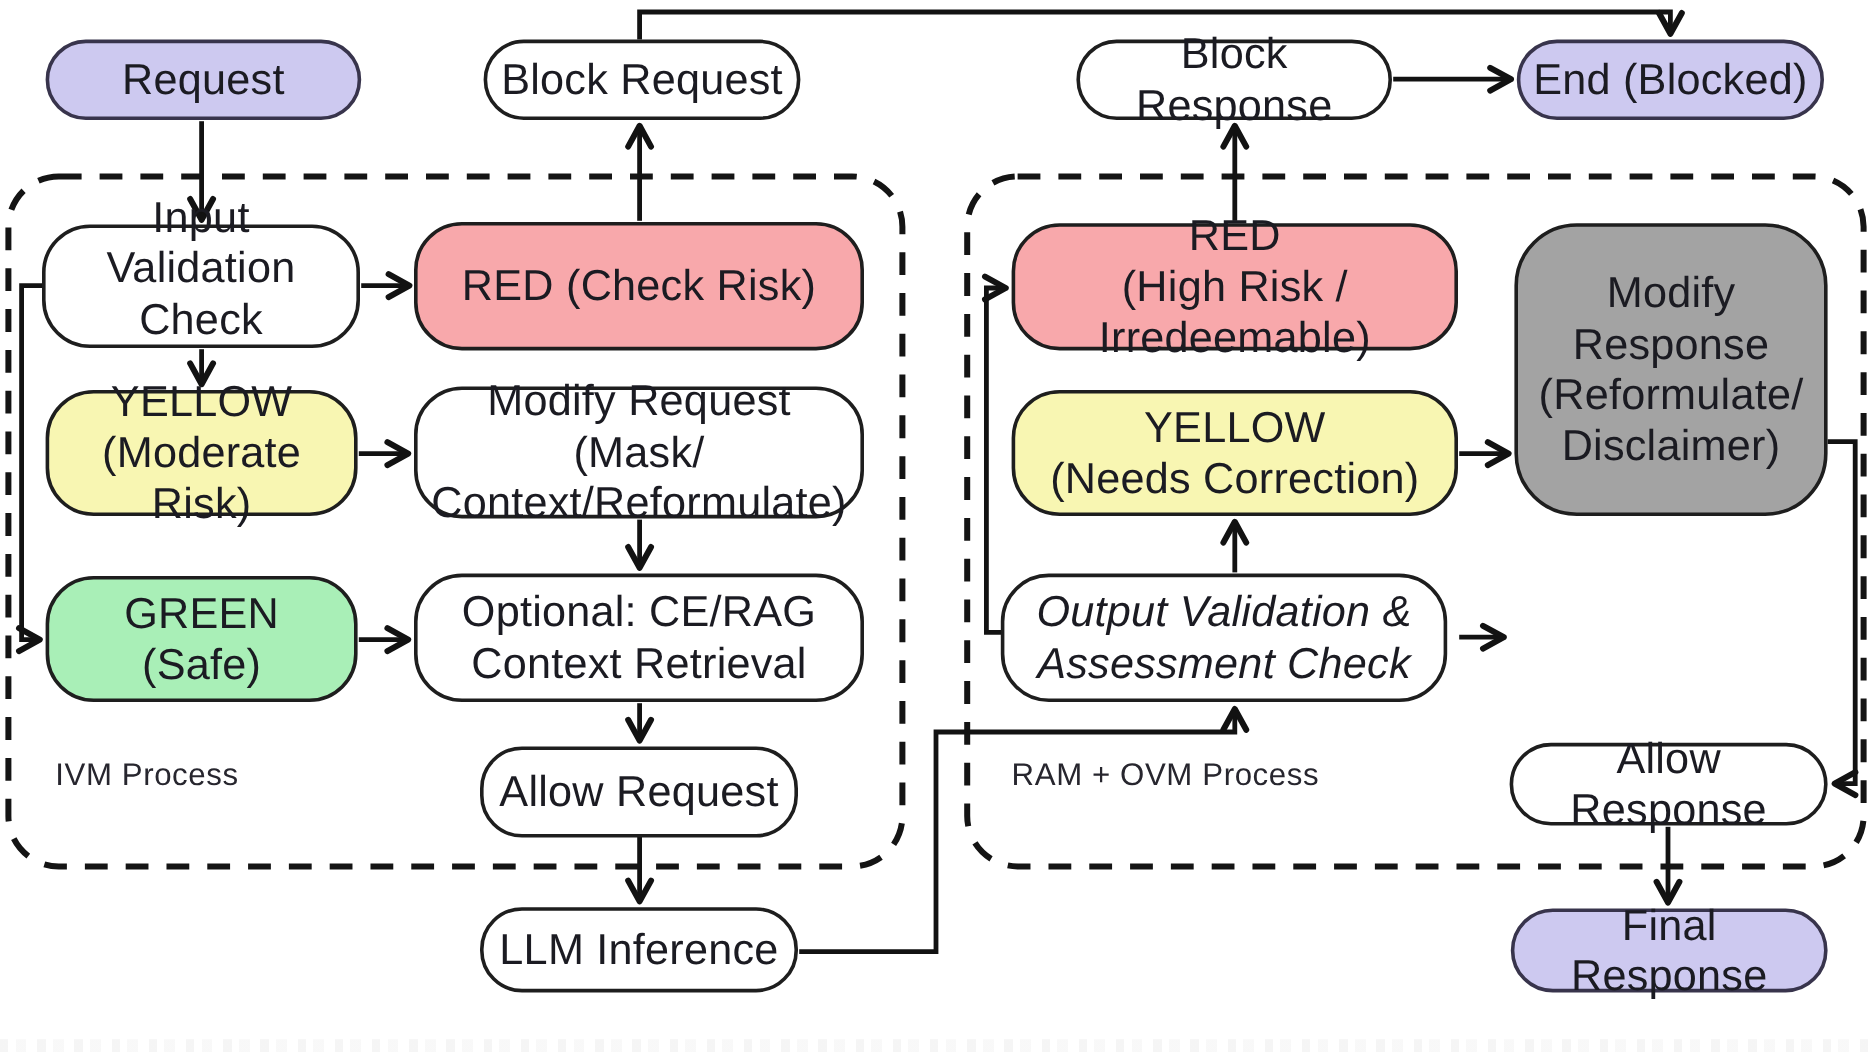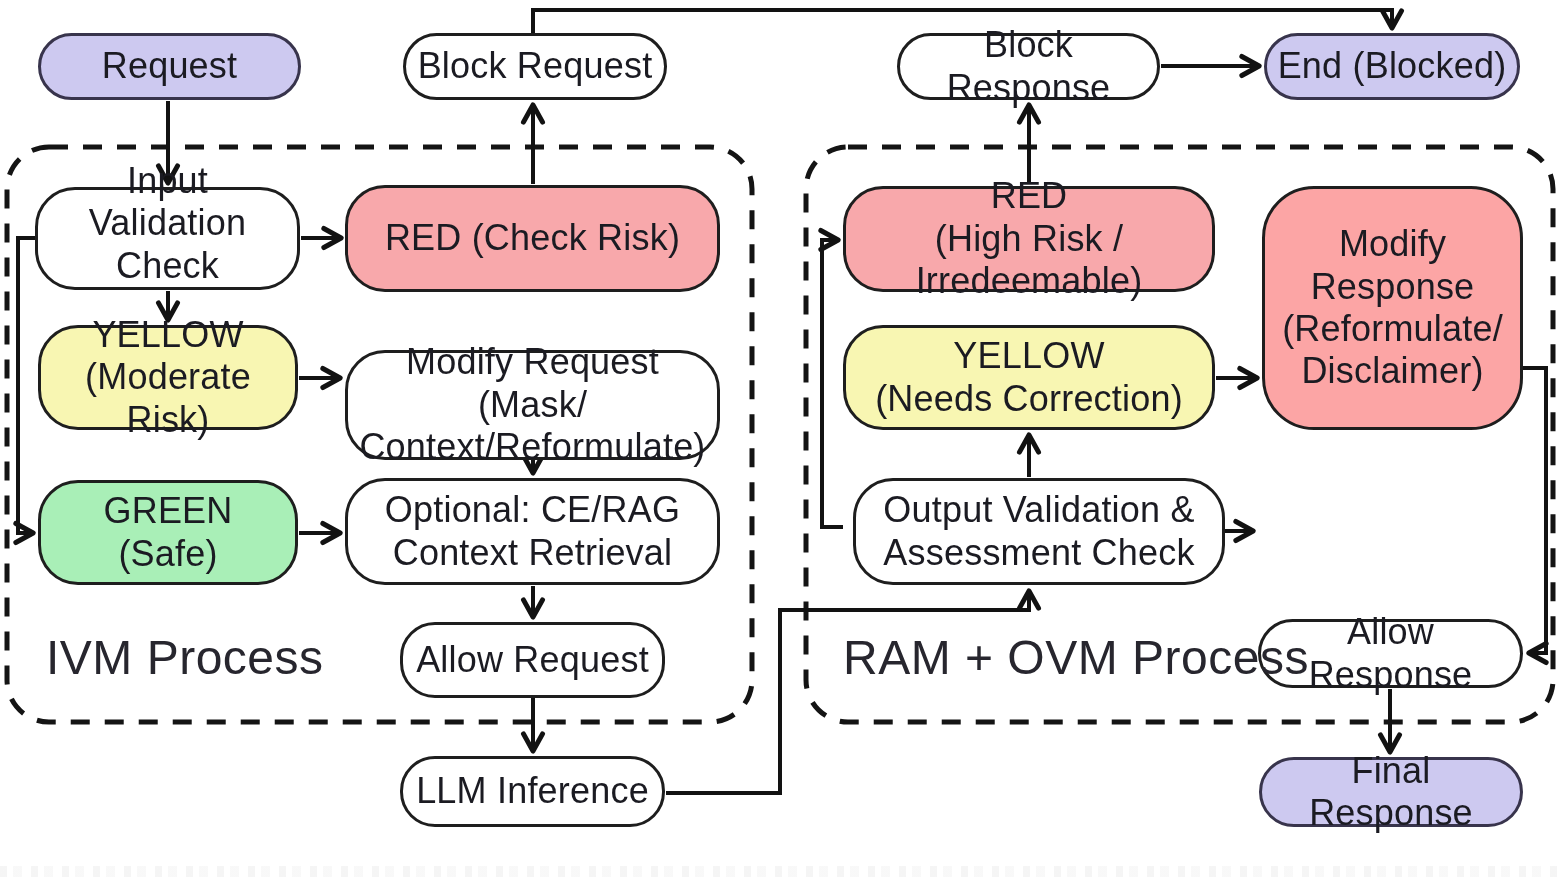--- a/index.html
+++ b/index.html
@@ -10,21 +10,21 @@
   #wires{position:absolute;left:0;top:0;width:1560px;height:877px;}
   .node{
     position:absolute;box-sizing:border-box;
     border:3px solid #701a75;border-radius:40px;background:#ffffff;
     display:flex;align-items:center;justify-content:center;text-align:center;
     color:#1b1b22;font-size:36px;line-height:1.18;letter-spacing:.2px;
     white-space:pre-line;padding:0 10px;font-weight:500;
   }
   .pill{border-radius:35px;}
   .proc-label{
-    position:absolute;color:#27262e;font-size:48px;font-weight:500;
+    position:absolute;color:#27262e;font-size:26px;font-weight:500;
     letter-spacing:.5px;white-space:nowrap;
   }
   .bottom-artifact{
     position:absolute;left:0;bottom:0;width:1560px;height:11px;opacity:.55;
     background:repeating-linear-gradient(90deg,#ededed 0 7px,#ffffff 7px 13px,#f3f3f3 13px 22px,#ffffff 22px 31px);
   }
 </style>
 </head>
 <body>
 
@@ -75,42 +75,42 @@
 
   <div class="node" style="left: 35px; top: 187px; width: 265px; height: 103px; background: rgb(255, 255, 255); border-color: rgb(30, 30, 30); align-items: flex-end;">
     <span>Input Validation
 Check</span></div>
   <div class="node" style="left: 345px; top: 185px; width: 375px; height: 107px; background: rgb(248, 168, 171); border-color: rgb(30, 30, 30);">
     <span>RED (Check Risk)</span></div>
   <div class="node" style="left: 843px; top: 186px; width: 372px; height: 106px; background: rgb(248, 168, 171); border-color: rgb(30, 30, 30);">
     <span>RED
 (High Risk /
 Irredeemable)</span></div>
-  <div class="node" style="border-radius: 52px; left: 1262px; top: 186px; width: 261px; height: 244px; background: #fca5a5; border-color: rgb(30, 30, 30);">
+  <div class="node" style="border-radius: 52px; left: 1262px; top: 186px; width: 261px; height: 244px; background: #a3a3a3; border-color: rgb(30, 30, 30);">
     <span>Modify
 Response
 (Reformulate/
 Disclaimer)</span></div>
 
   <div class="node" style="left: 38px; top: 325px; width: 260px; height: 105px; background: rgb(248, 246, 178); border-color: rgb(30, 30, 30);">
     <span>YELLOW
 (Moderate Risk)</span></div>
-  <div class="node" style="left: 345px; top: 322px; width: 375px; height: 110px; background: rgb(255, 255, 255); border-color: rgb(30, 30, 30); margin-top: 28px;">
+  <div class="node" style="left: 345px; top: 322px; width: 375px; height: 110px; background: rgb(255, 255, 255); border-color: rgb(30, 30, 30);">
     <span>Modify Request (Mask/
 Context/Reformulate)</span></div>
   <div class="node" style="left: 843px; top: 325px; width: 372px; height: 105px; background: rgb(248, 246, 178); border-color: rgb(30, 30, 30);">
     <span>YELLOW
 (Needs Correction)</span></div>
 
   <div class="node" style="left: 38px; top: 480px; width: 260px; height: 105px; background: rgb(169, 239, 183); border-color: rgb(30, 30, 30);">
     <span>GREEN (Safe)</span></div>
   <div class="node" style="left: 345px; top: 478px; width: 375px; height: 107px; background: rgb(255, 255, 255); border-color: rgb(30, 30, 30);">
     <span>Optional: CE/RAG
 Context Retrieval</span></div>
-  <div class="node" style="left: 853px; top: 478px; width: 372px; height: 107px; background: rgb(255, 255, 255); border-color: rgb(30, 30, 30);">
+  <div class="node" style="left: 834px; top: 478px; width: 372px; height: 107px; background: rgb(255, 255, 255); border-color: rgb(30, 30, 30); font-style: italic;">
     <span>Output Validation &amp;
 Assessment Check</span></div>
 
   <div class="node pill" style="left: 400px; top: 622px; width: 265px; height: 76px; background: rgb(255, 255, 255); border-color: rgb(30, 30, 30);">
     <span>Allow Request</span></div>
   <div class="node pill" style="left: 1258px; top: 619px; width: 265px; height: 69px; background: rgb(255, 255, 255); border-color: rgb(30, 30, 30);">
     <span>Allow Response</span></div>
 
   <div class="node pill" style="left: 400px; top: 756px; width: 265px; height: 71px; background: rgb(255, 255, 255); border-color: rgb(30, 30, 30);">
     <span>LLM Inference</span></div>

